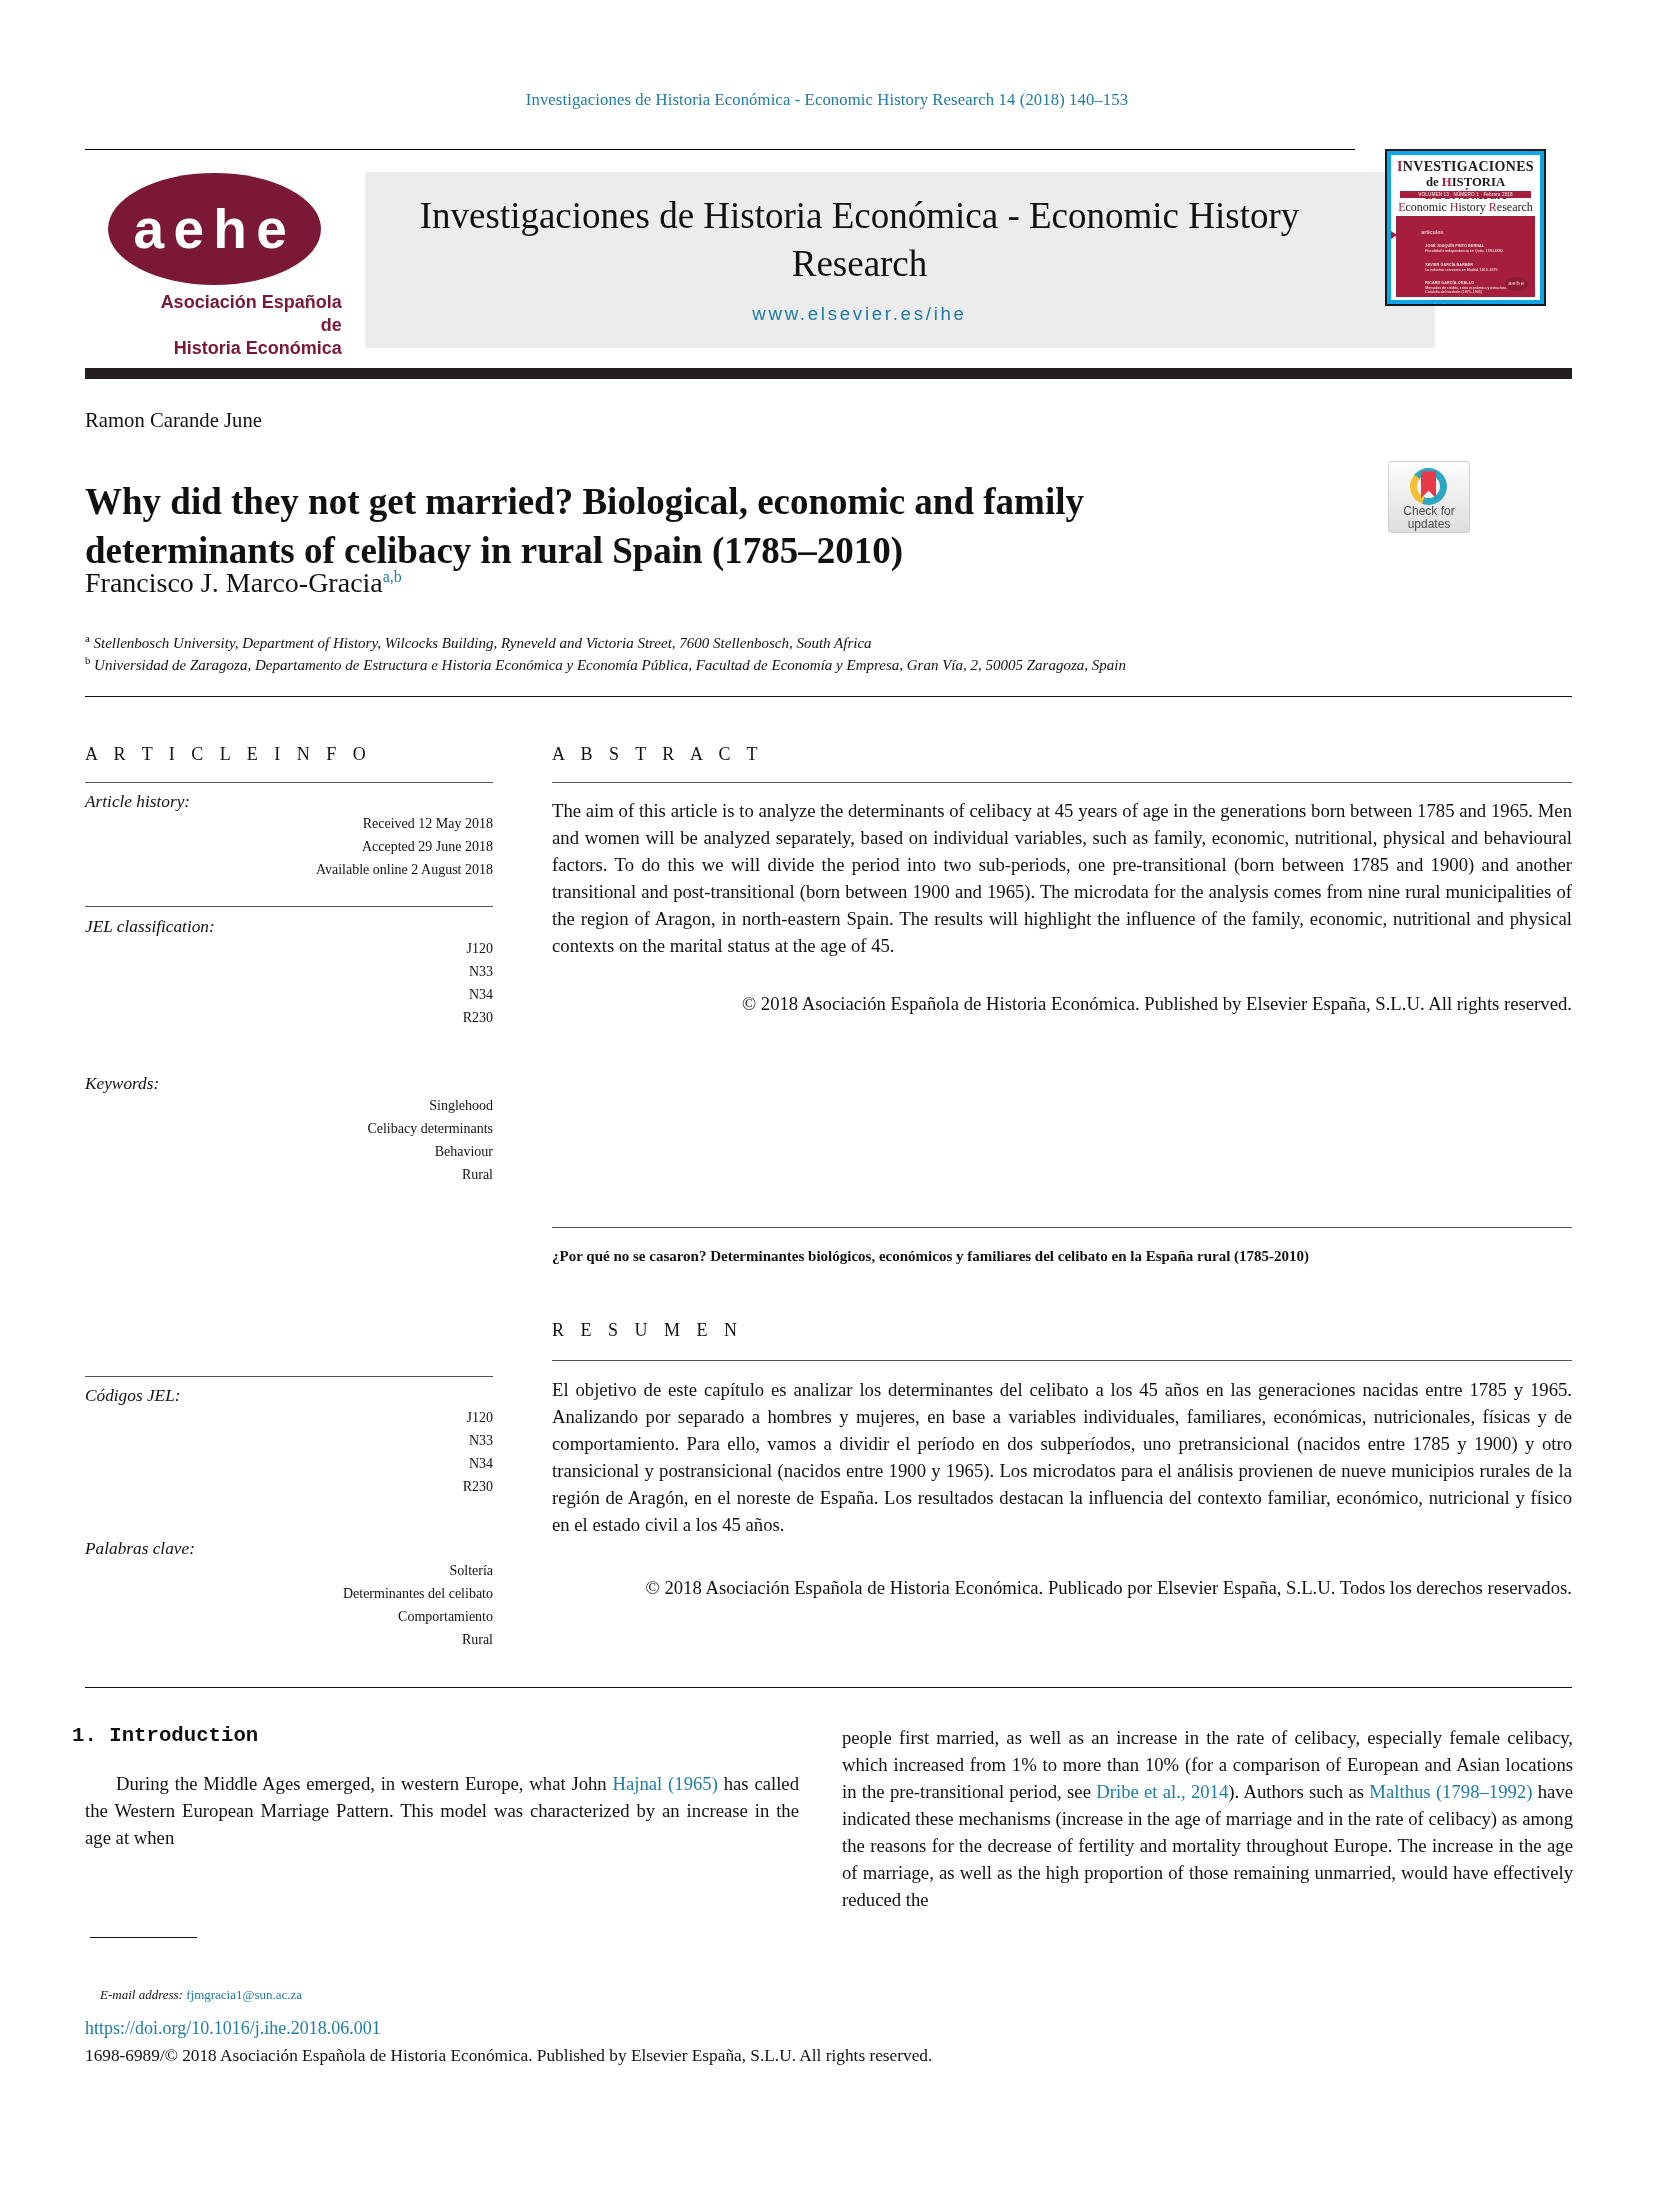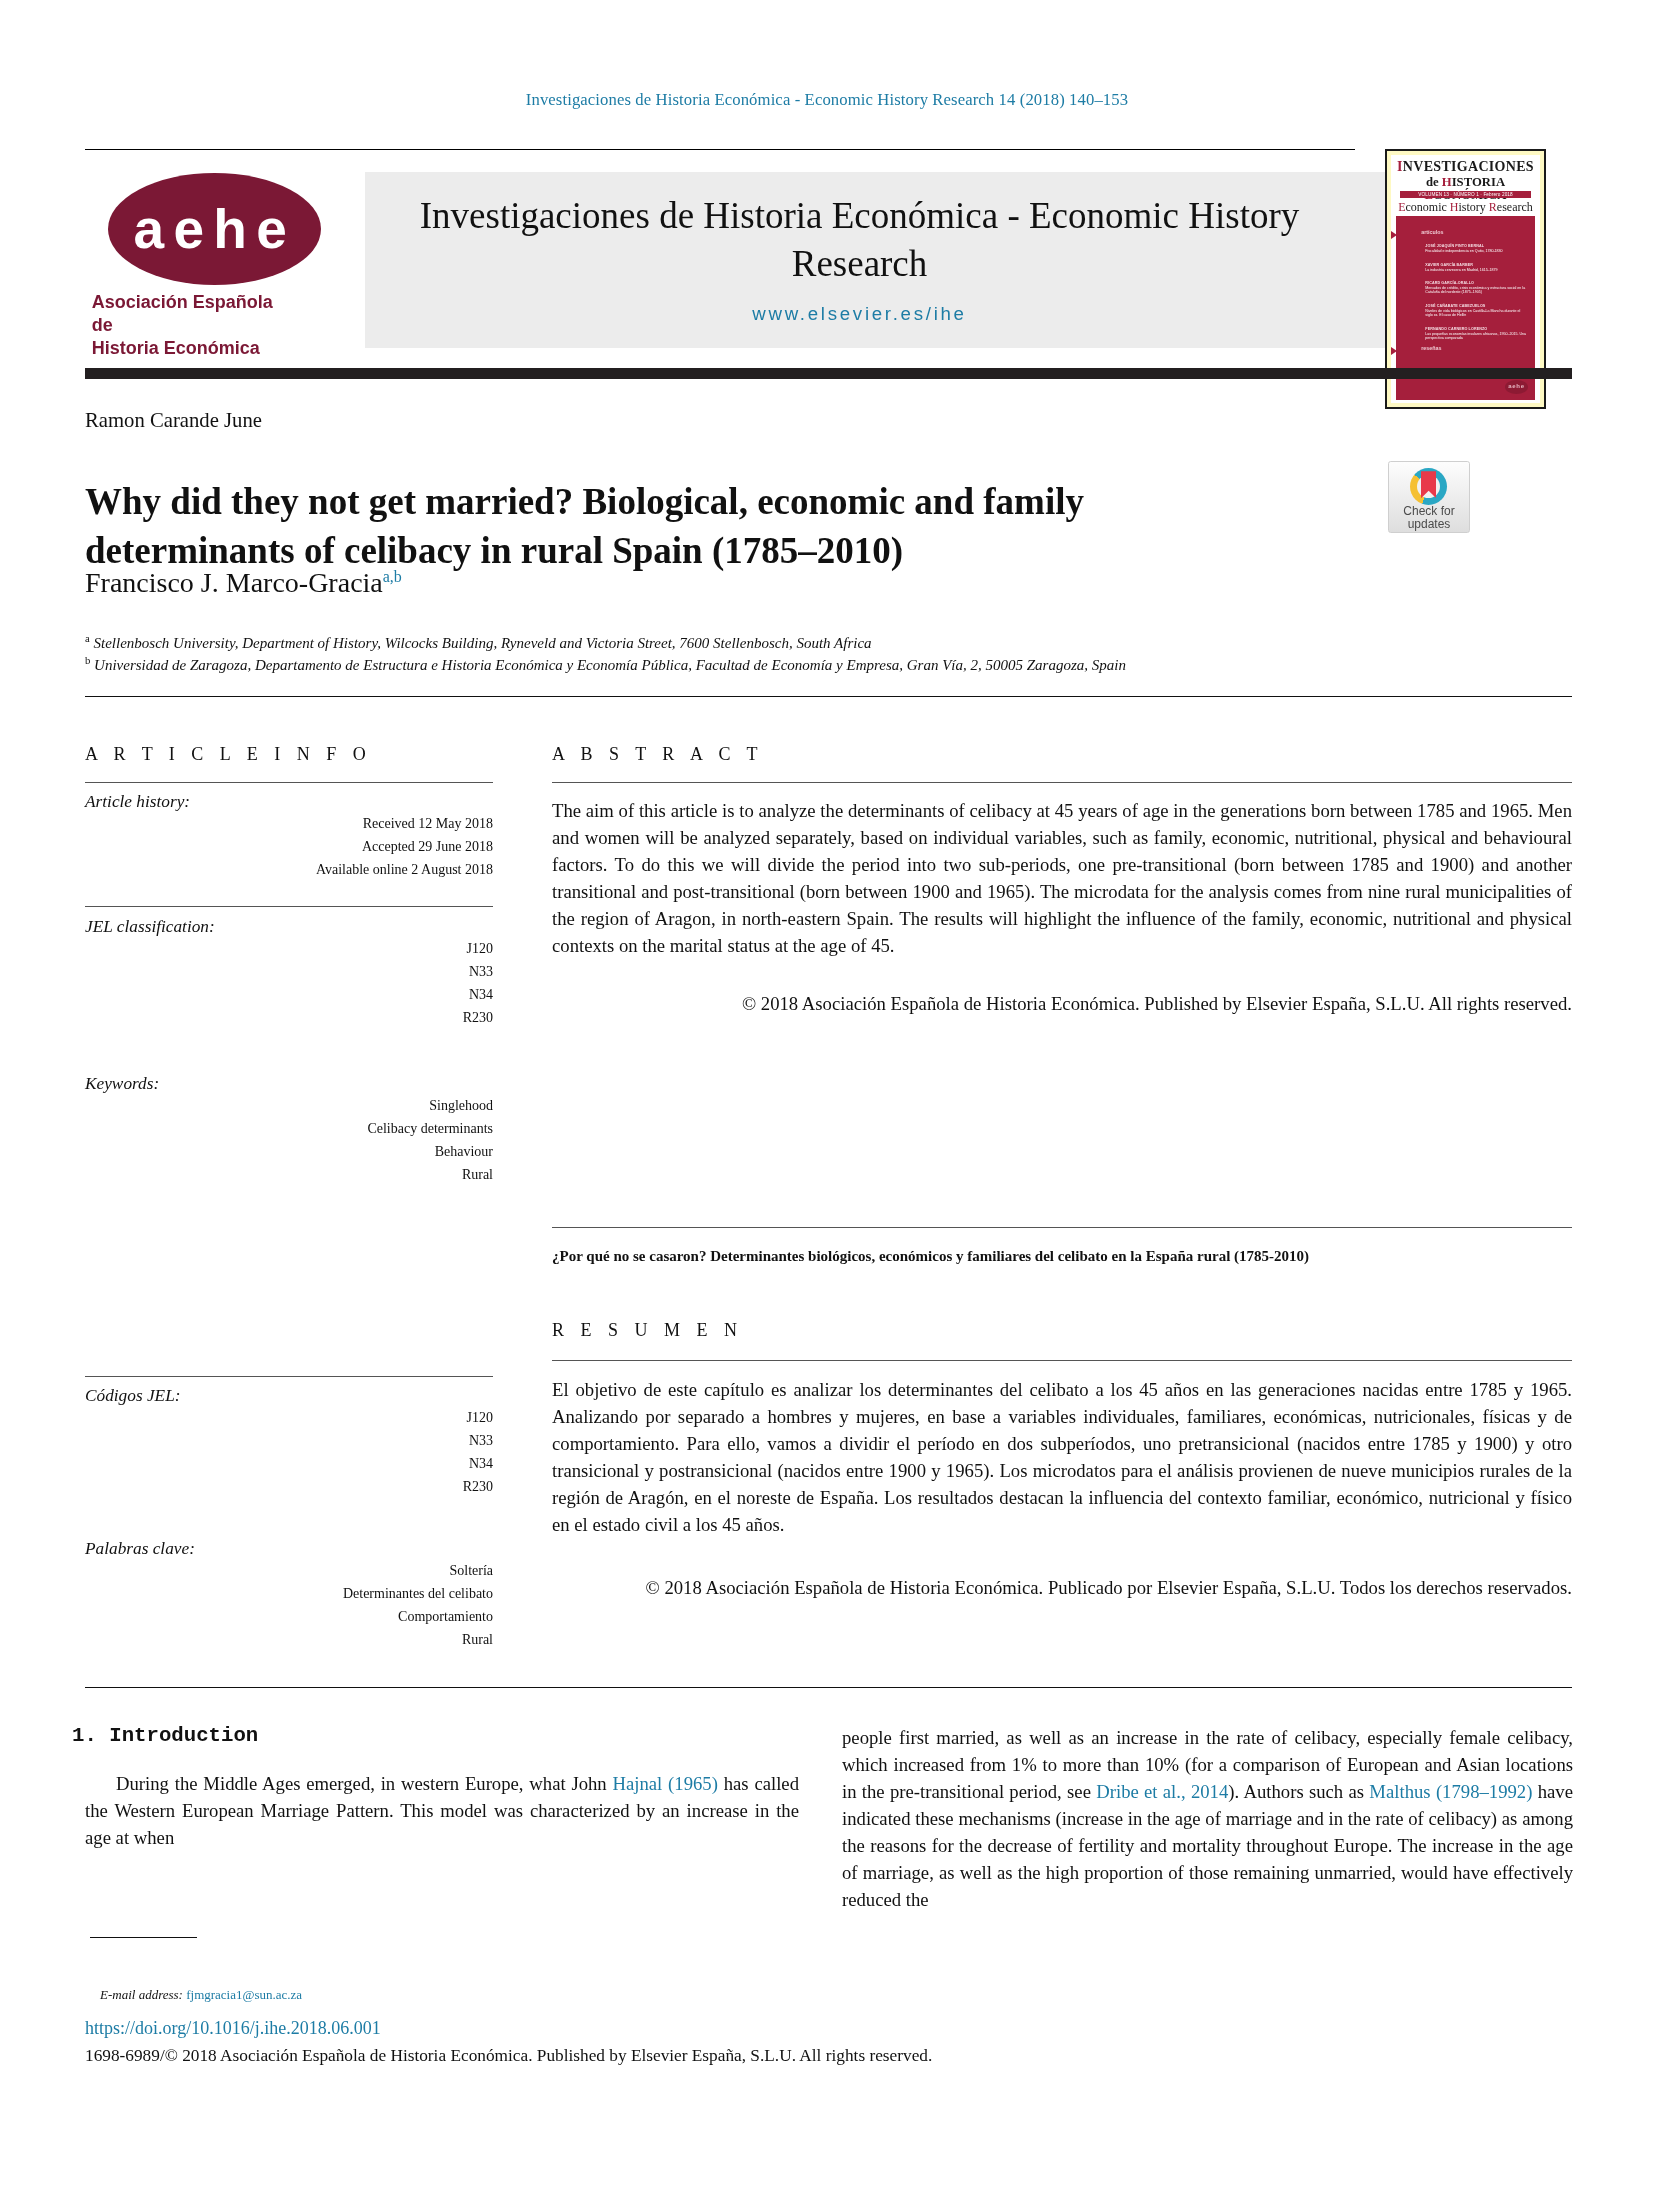--- a/index.html
+++ b/index.html
@@ -73,21 +73,21 @@
     font-weight: 700;
     font-size: 55px;
     letter-spacing: 9.3px;
     line-height: 61px;
   }
   .logo-sub {
     position: absolute;
     top: 127px;
     left: 0;
     width: 250px;
-    text-align: left;
+    text-align: right;
     color: #7b1835;
     font-family: "Liberation Sans", sans-serif;
     font-weight: 700;
     font-size: 18px;
     line-height: 23px;
   }
   .journal-band {
     position: absolute;
     top: 23px;
     left: 280px;
@@ -116,23 +116,23 @@
     letter-spacing: 2.7px;
     color: #1d7ca5;
   }
 
   
   .cover {
     position: absolute;
     top: 0;
     left: 1300px;
     width: 161px;
-    height: 260px;
+    height: 157px;
     border: 2px solid #1a1a1a;
-    background: #fef9c3;
+    background: #0ea5e9;
     box-sizing: border-box;
     overflow: hidden;
   }
   .cover-inner {
     position: absolute;
     top: 4px; left: 4px; right: 4px; bottom: 4px;
     background: #ffffff;
   }
   .cover-t1 {
     position: absolute; top: 5.3px; left: 4px; right: 4px;

